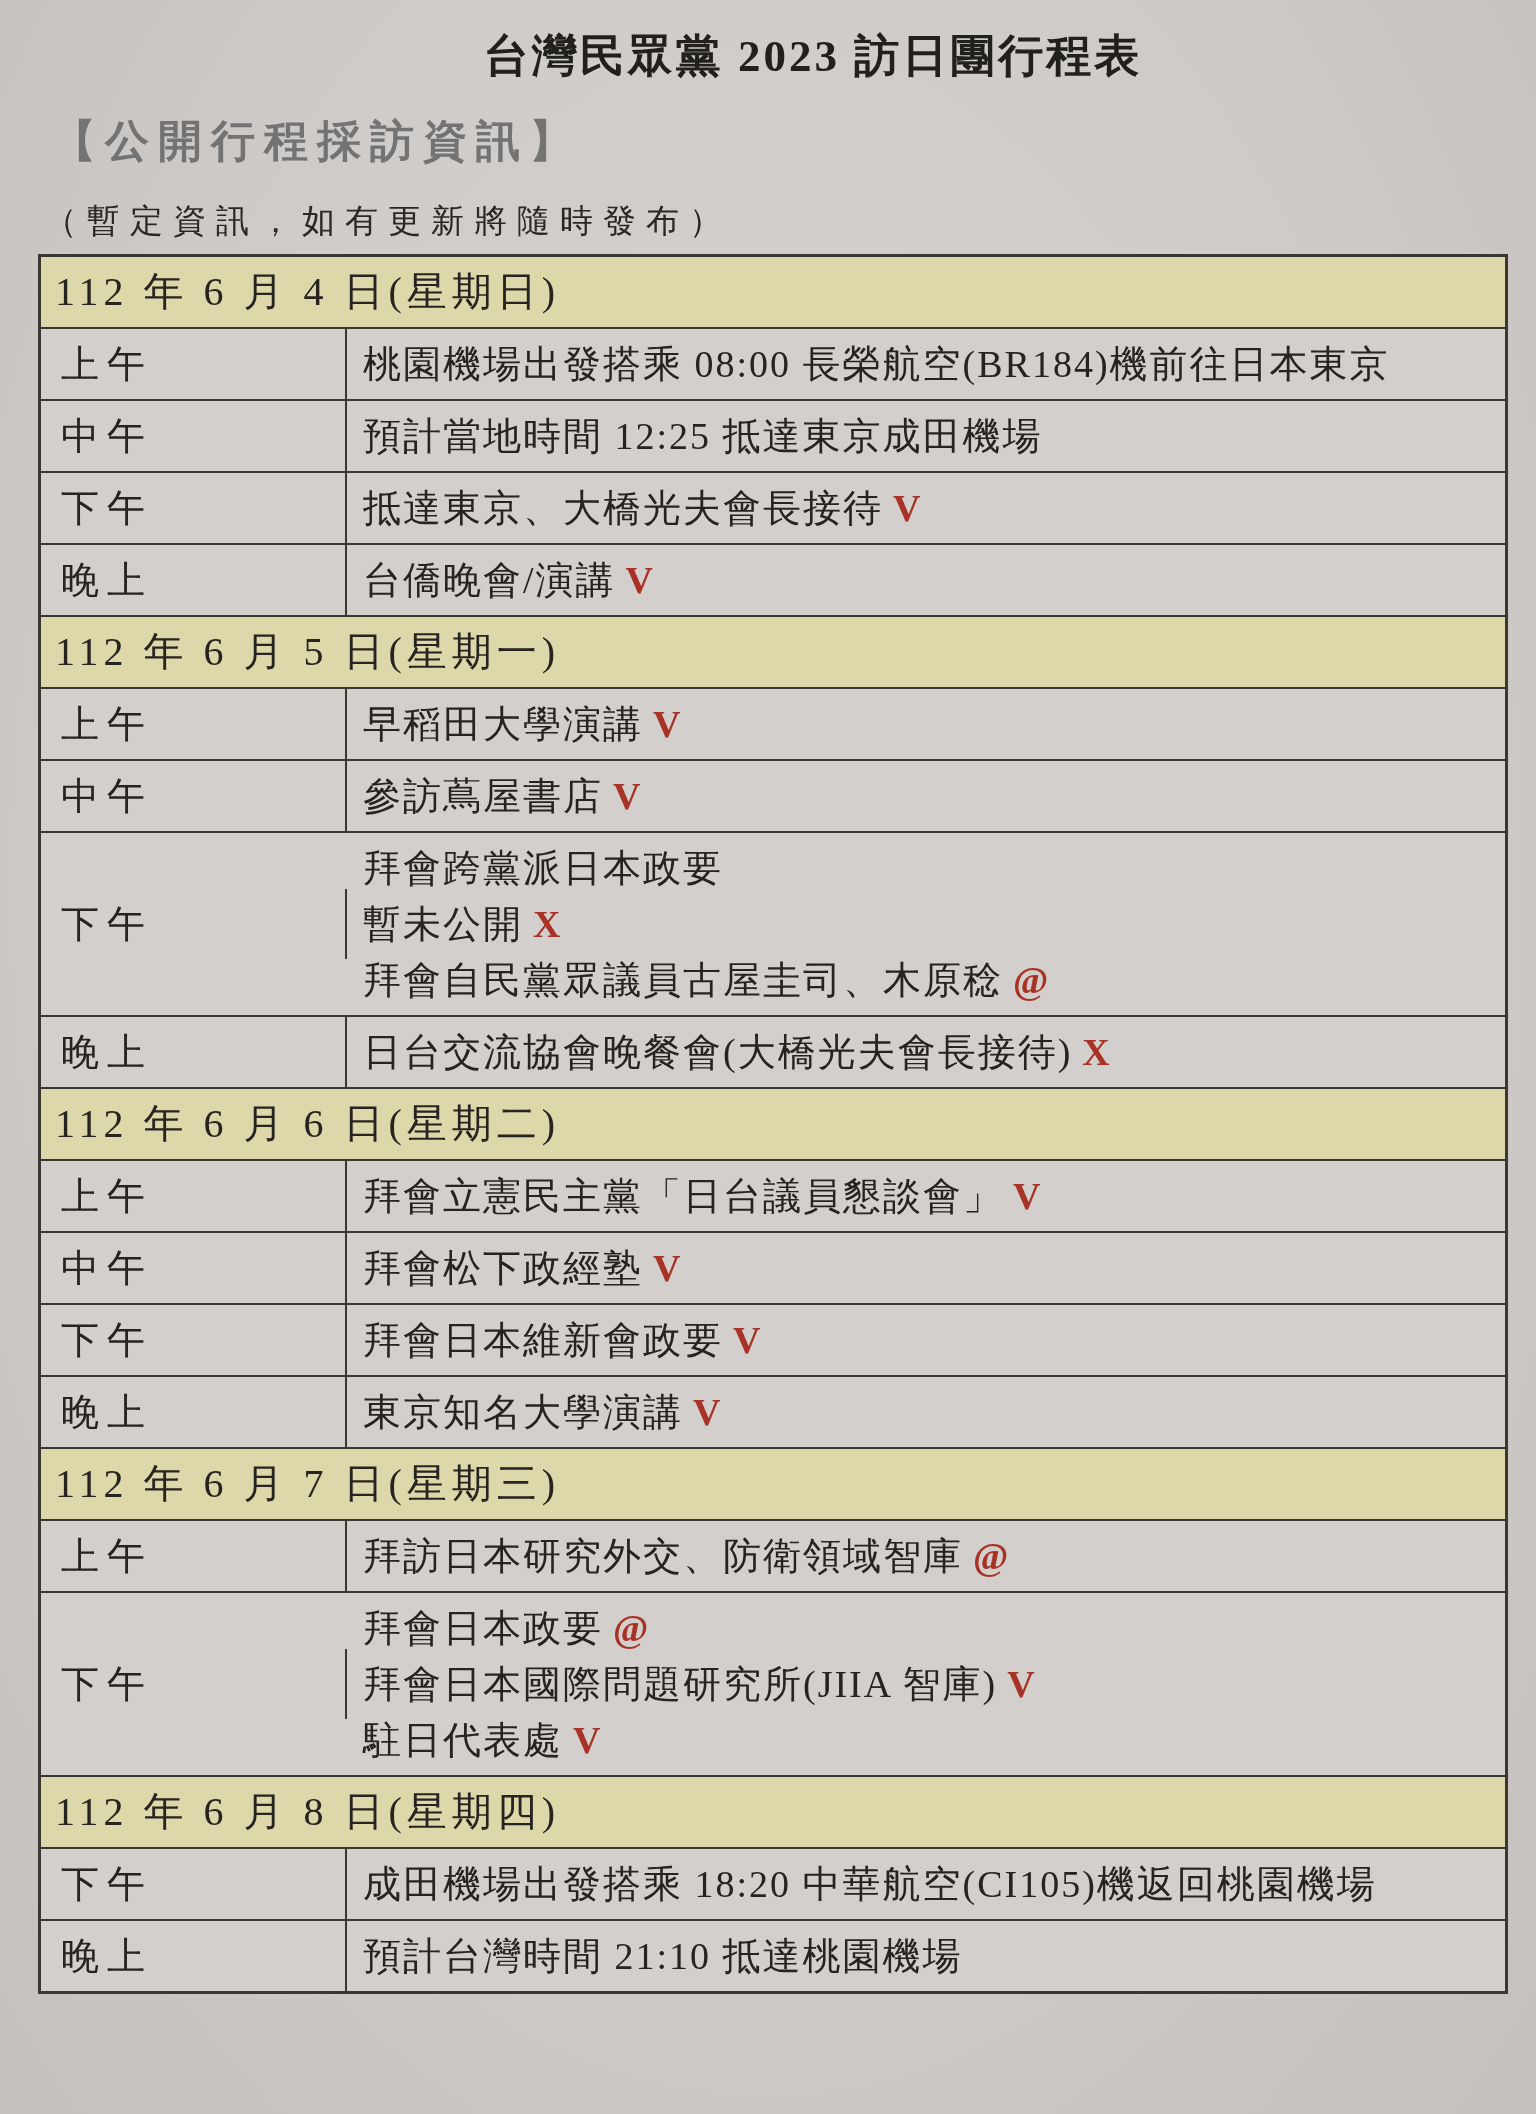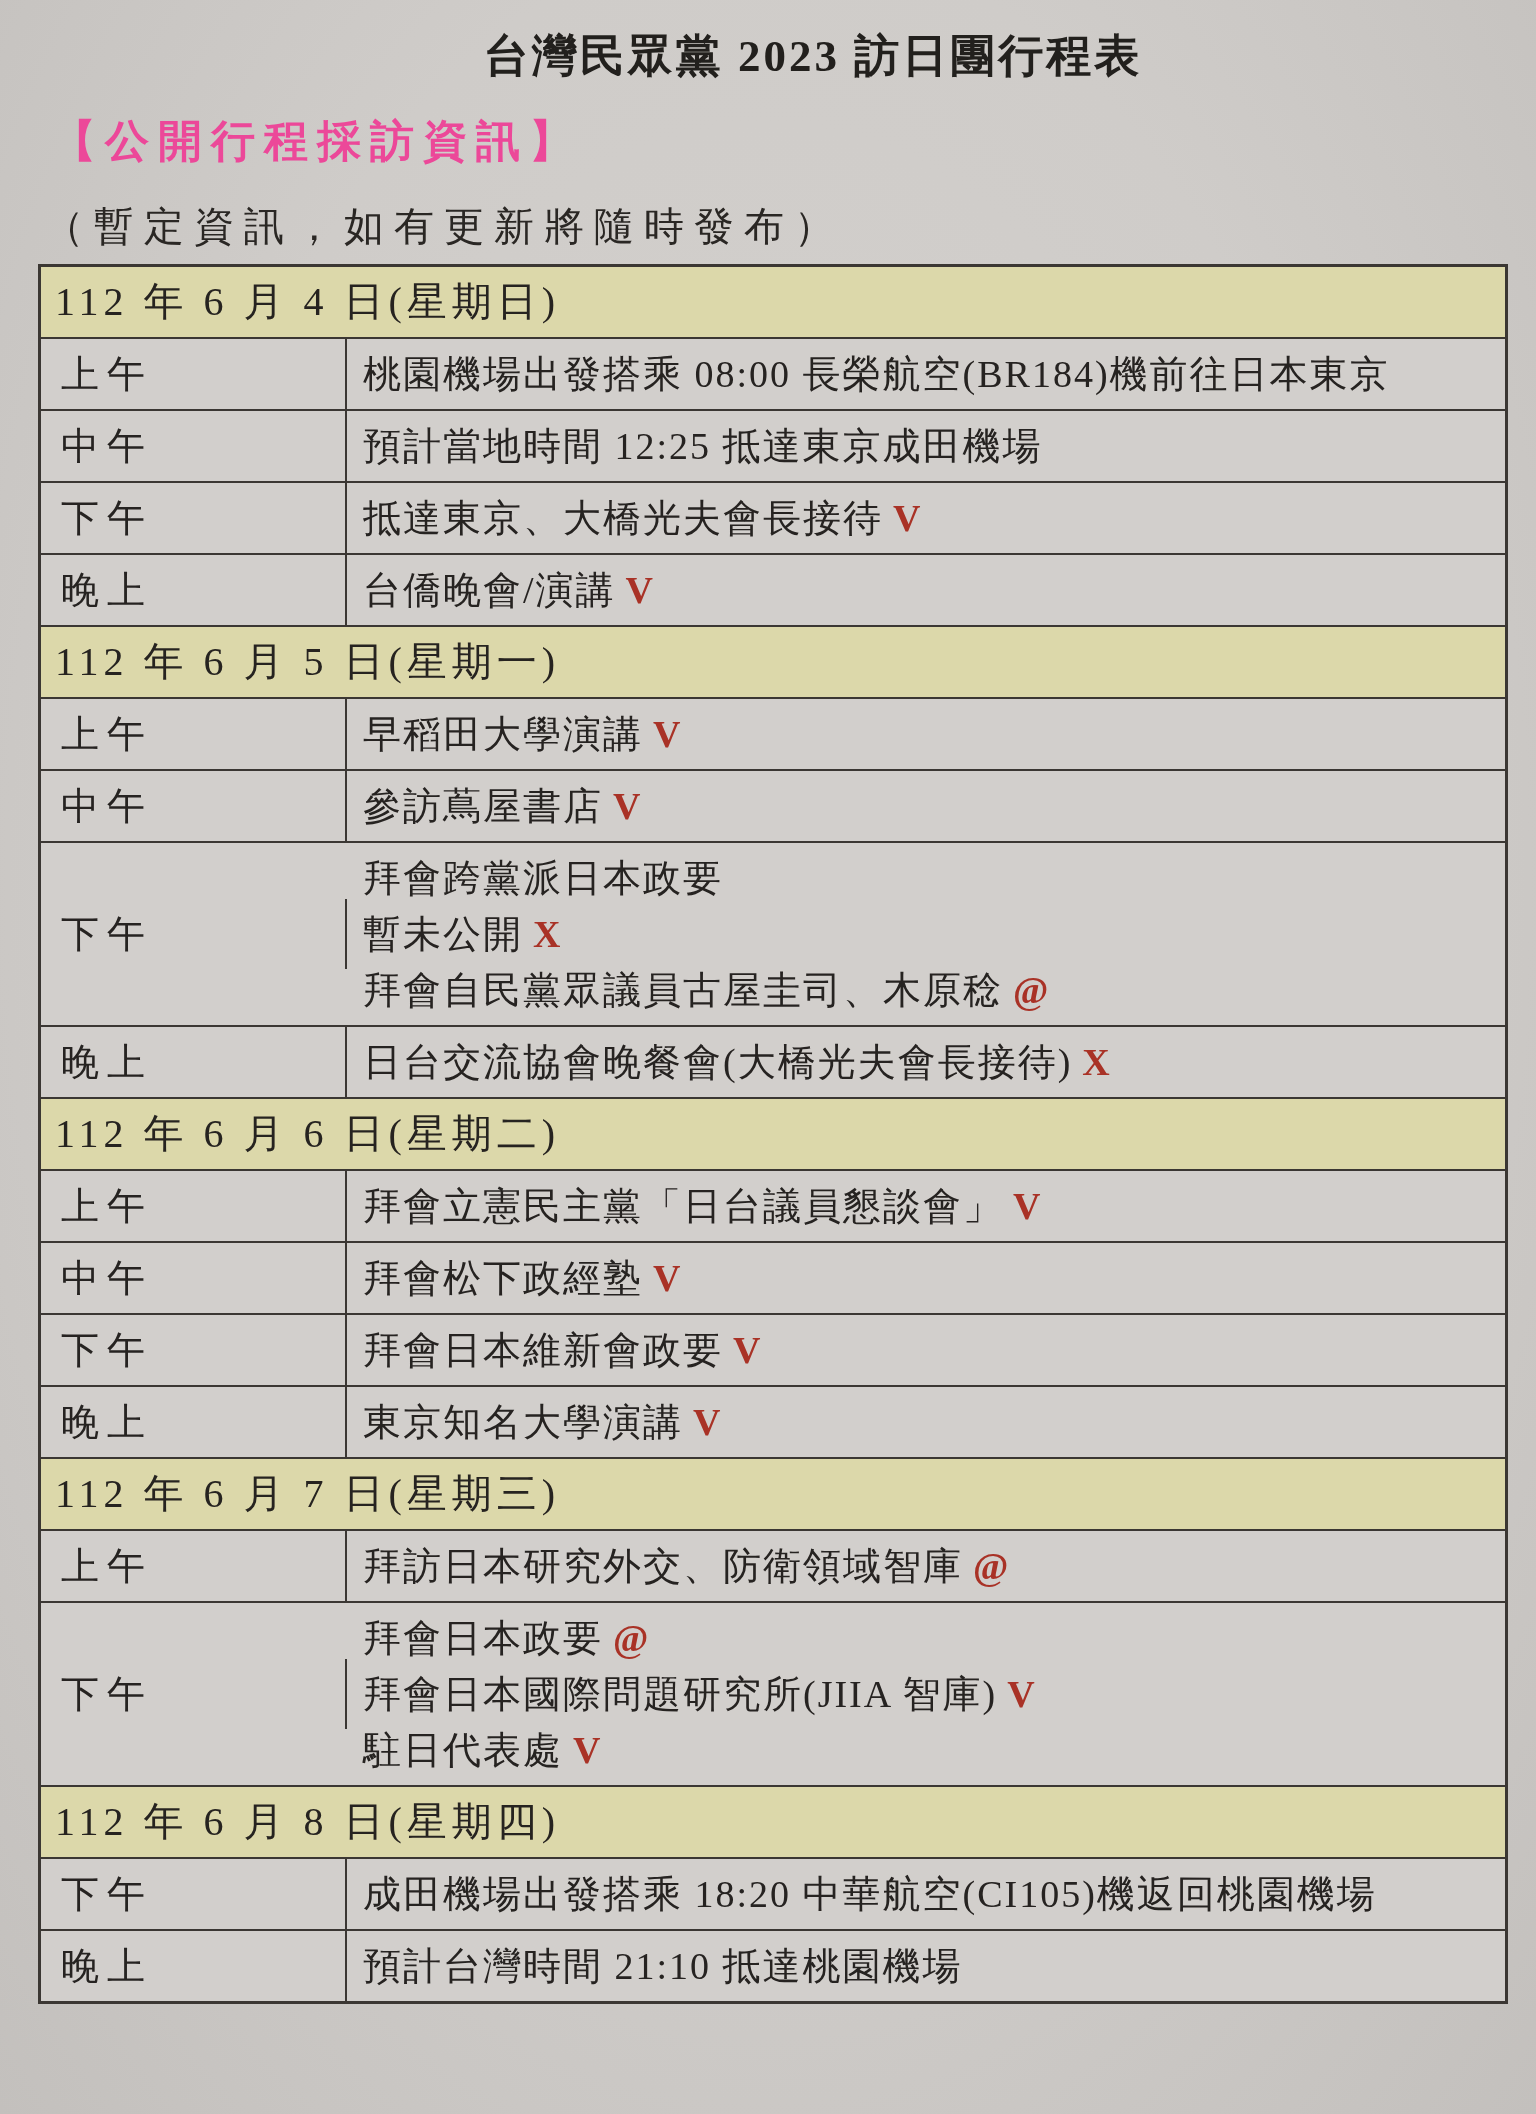--- a/index.html
+++ b/index.html
@@ -14,25 +14,25 @@
 
   .doc-title{
     margin:26px 0 7px 90px;
     text-align:center;
     font-size:45px;font-weight:700;letter-spacing:3px;
     color:#22201d;
   }
   .section-heading{
     margin:26px 0 0 52px;
     font-size:44px;font-weight:700;letter-spacing:9px;
-    color:#ec4899;
+    color:#737373;
   }
   .tentative-note{
     margin:28px 0 0 44px;
-    font-size:40px;font-weight:400;letter-spacing:10px;
+    font-size:33px;font-weight:400;letter-spacing:10px;
     color:#2a2724;
   }
 
   .schedule-table{
     margin:10px 28px 0 38px;
     border:3px solid var(--line,#3b3733);
     background:#d2cfcc;
   }
   .date-header{
     background:var(--band,#dcd8aa);

